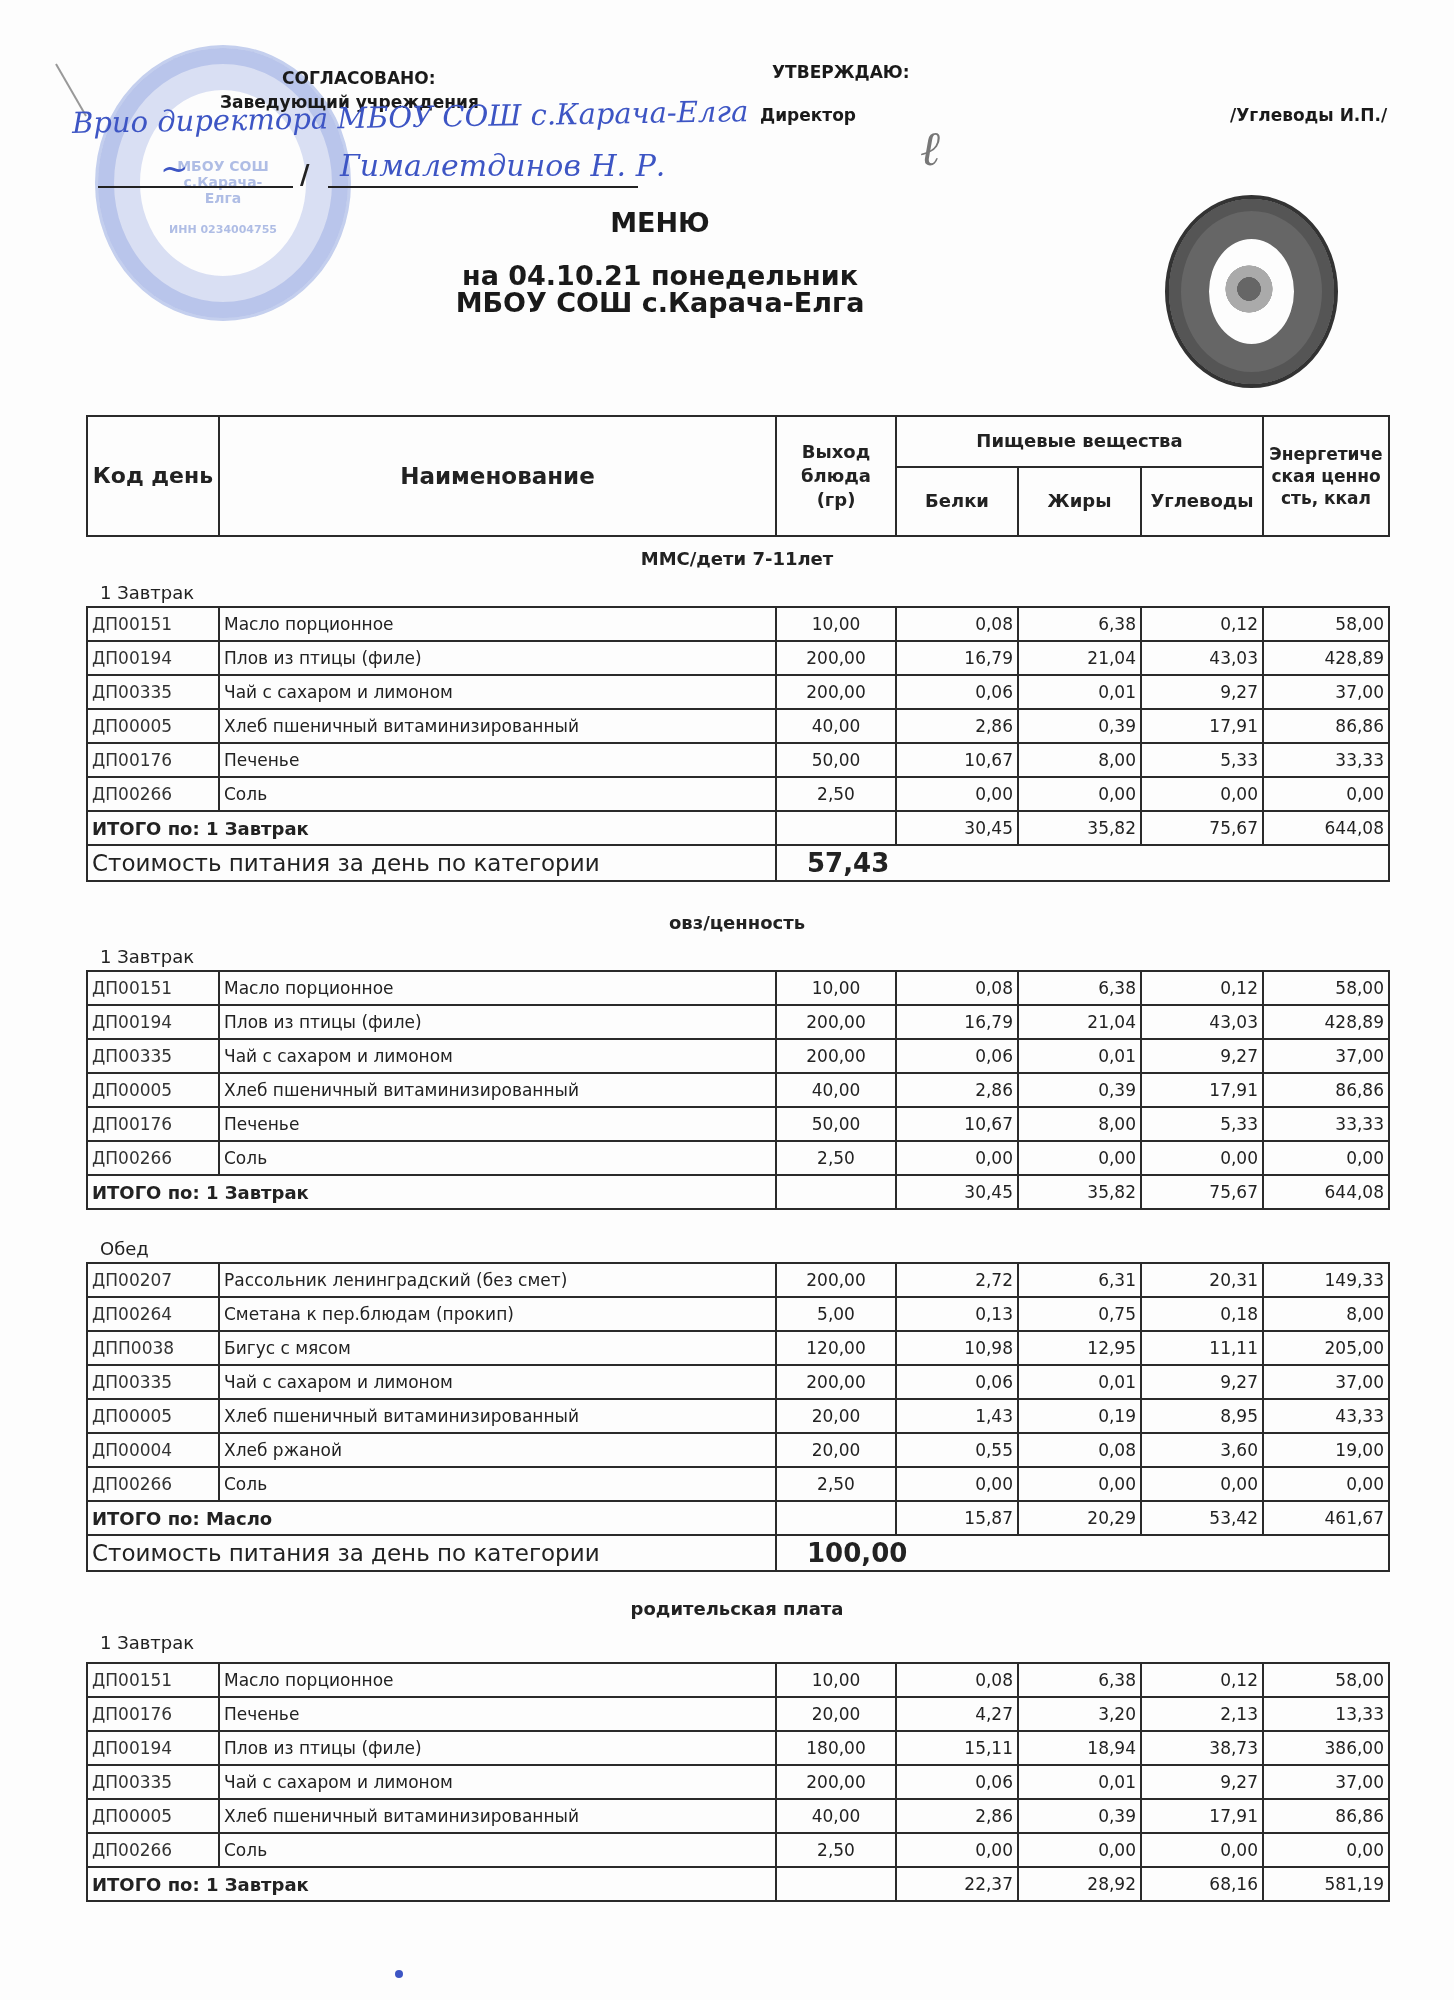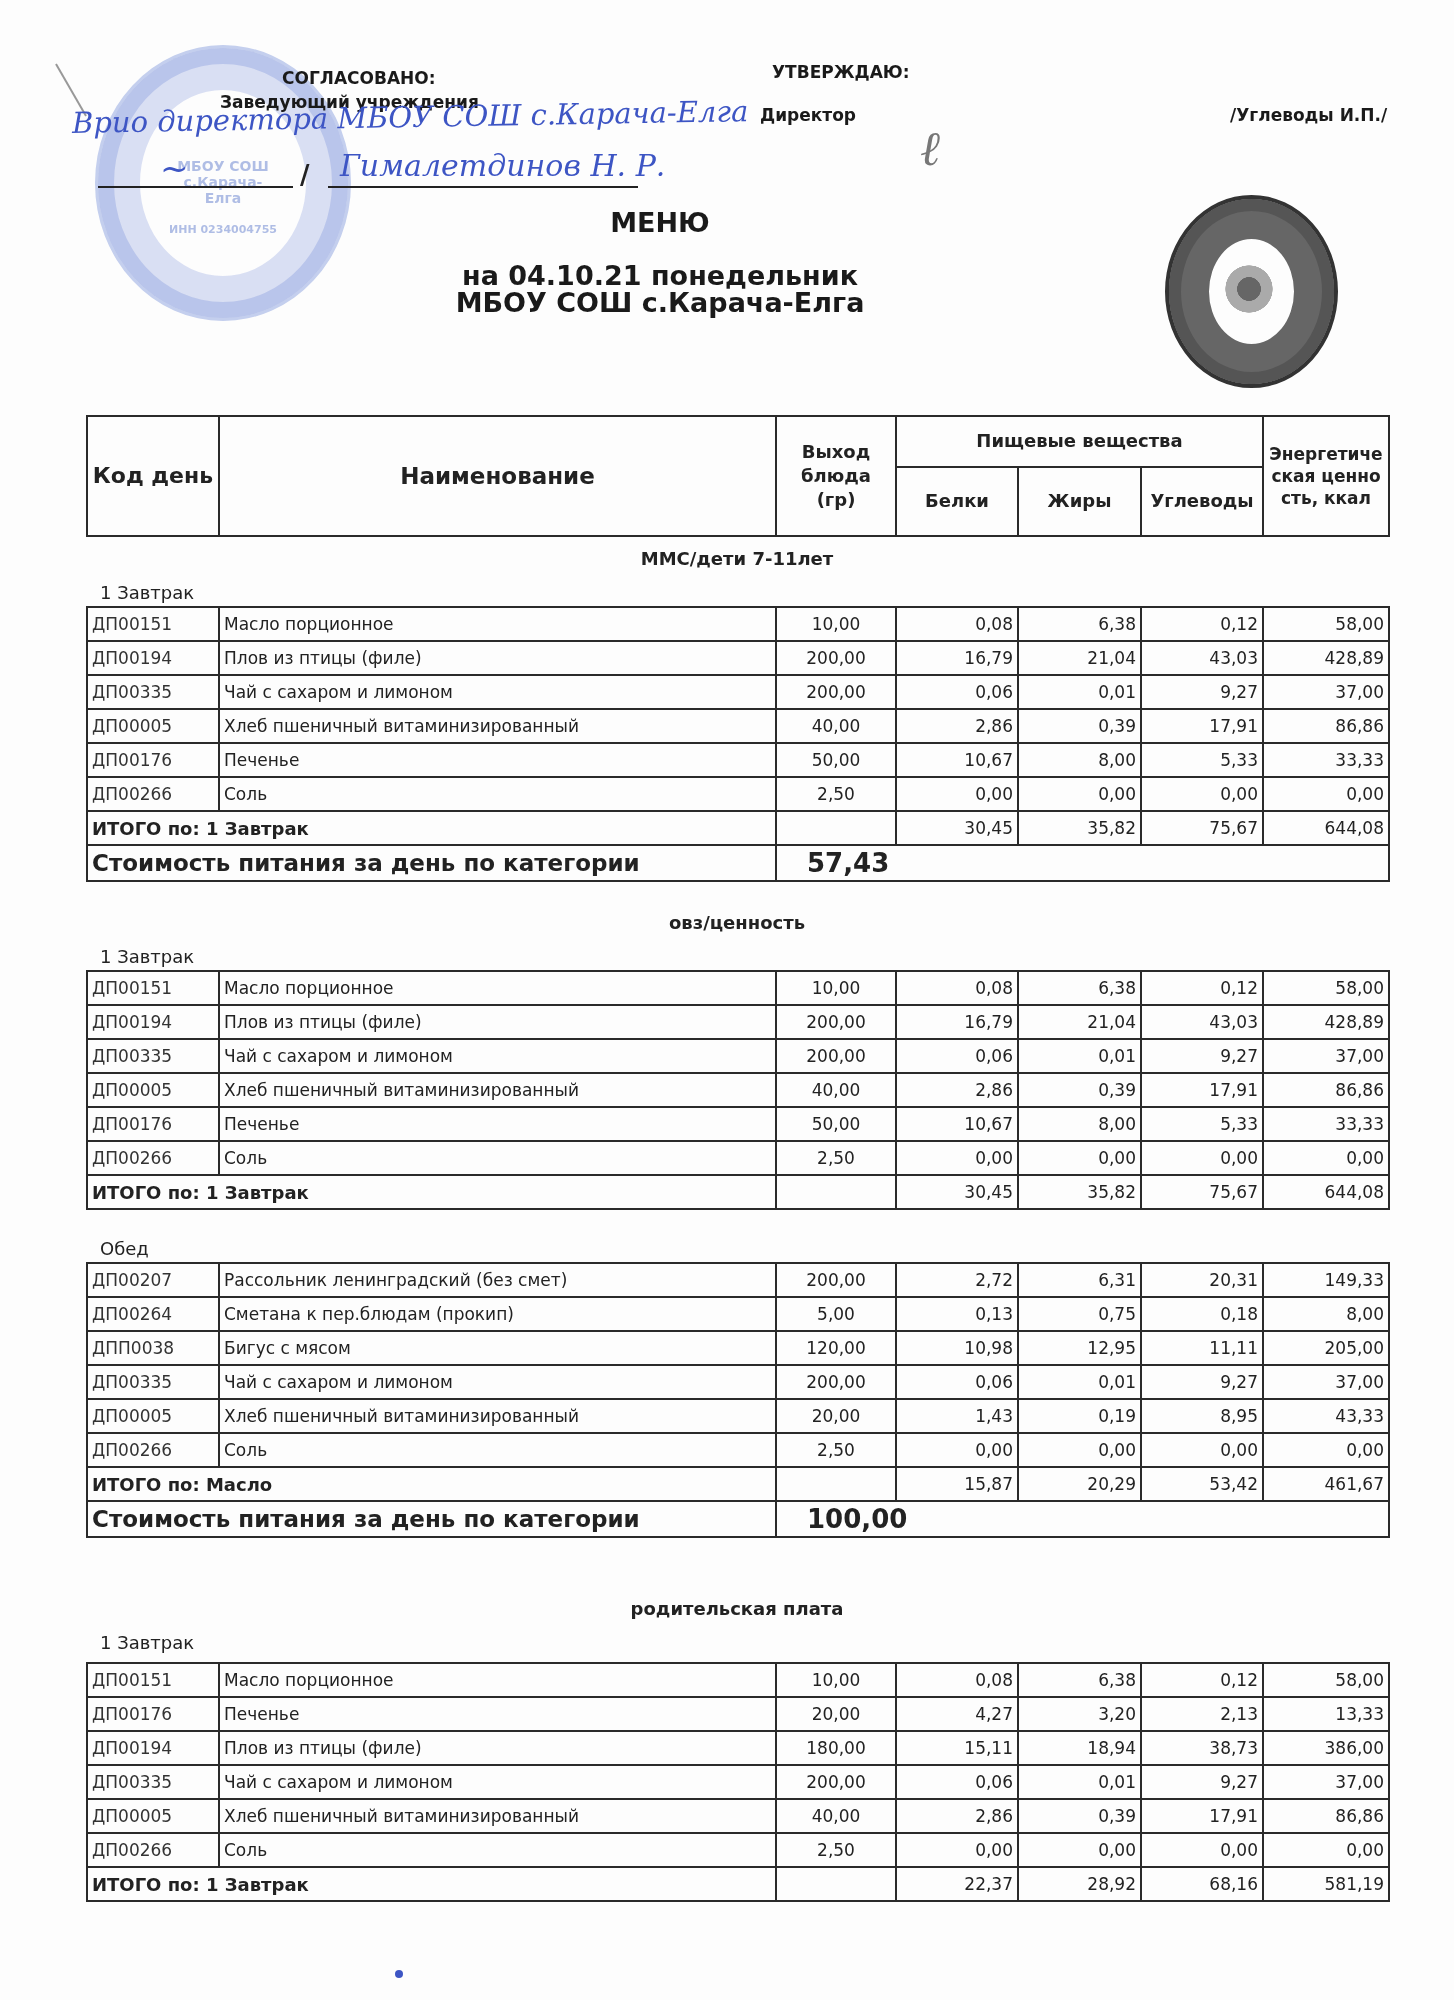--- a/index.html
+++ b/index.html
@@ -21,21 +21,21 @@
     box-shadow: inset 0 0 0 10px rgba(255,255,255,0), inset 0 0 0 12px #555, inset 0 0 0 38px rgba(255,255,255,0), inset 0 0 0 40px #666;
   }
   table { border-collapse: collapse; position: absolute; left: 86px; width: 1302px; table-layout: fixed; }
   td, th { border: 2px solid #2a2a2a; padding: 0 4px; font-size: 17px; height: 32px; white-space: nowrap; overflow: hidden; }
   th { font-weight: bold; font-size: 20px; color: #222; text-align: center; line-height: 24px; }
   th.small { font-size: 18px; }
   td.num { text-align: right; padding-right: 4px; }
   td.out { text-align: center; }
   td.code { color: #333; }
   td.total { font-weight: bold; font-size: 18px; }
-  td.cost { font-weight: bold; font-size: 23px; height: 34px; }
+  td.cost { font-weight: normal; font-size: 23px; height: 34px; }
   td.costval { font-weight: bold; font-size: 26px; padding-left: 30px; }
   .cat { position: absolute; left: 86px; width: 1302px; text-align: center; font-weight: bold; font-size: 18px; }
   .meal { position: absolute; left: 100px; font-weight: normal; font-size: 18px; }
 </style>
 </head>
 <body>
 
 <div class="abs stamp-blue" style="left:95px; top:45px; width:250px; height:270px;">
   <div class="stamp-blue-text abs" style="left:75px; top:110px; width:100px;">МБОУ СОШ с.Карача-Елга</div>
   <div class="stamp-blue-text abs" style="left:55px; top:175px; width:140px; font-size:11px;">ИНН 0234004755</div>
@@ -301,20 +301,29 @@
       <tr>
         <td class="code">ДП00005</td>
         <td>Хлеб пшеничный витаминизированный</td>
         <td class="out">20,00</td>
         <td class="num">1,43</td>
         <td class="num">0,19</td>
         <td class="num">8,95</td>
         <td class="num">43,33</td>
       </tr>
       <tr>
+        <td class="code">ДП00004</td>
+        <td>Хлеб ржаной</td>
+        <td class="out">20,00</td>
+        <td class="num">0,55</td>
+        <td class="num">0,08</td>
+        <td class="num">3,60</td>
+        <td class="num">19,00</td>
+      </tr>
+      <tr>
         <td class="code">ДП00266</td>
         <td>Соль</td>
         <td class="out">2,50</td>
         <td class="num">0,00</td>
         <td class="num">0,00</td>
         <td class="num">0,00</td>
         <td class="num">0,00</td>
       </tr>
       <tr>
         <td colspan="2" class="total">ИТОГО по: Масло</td>

